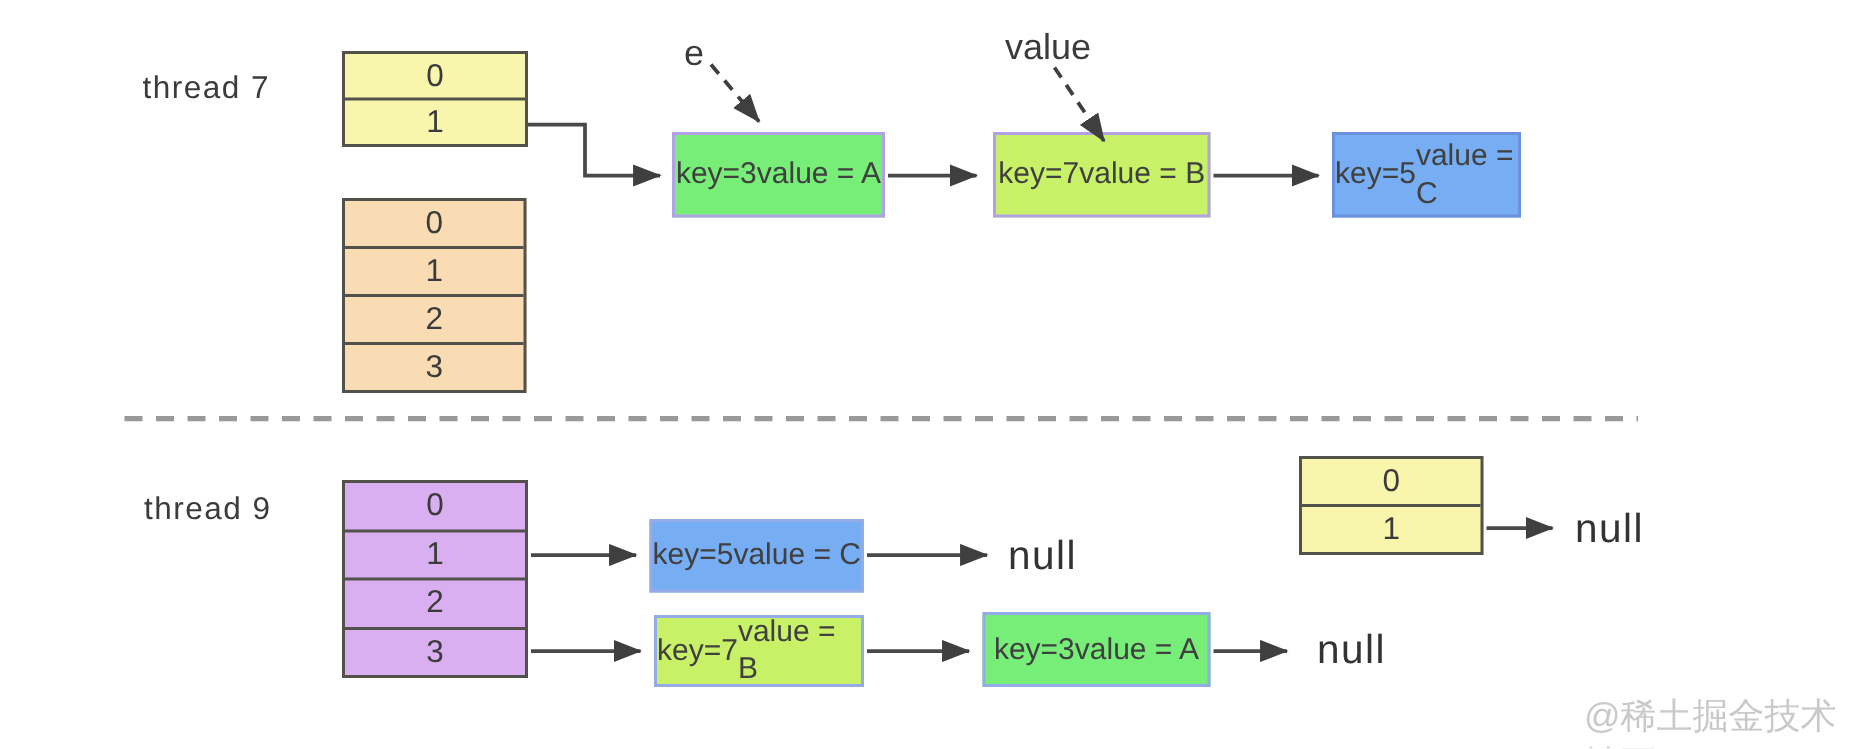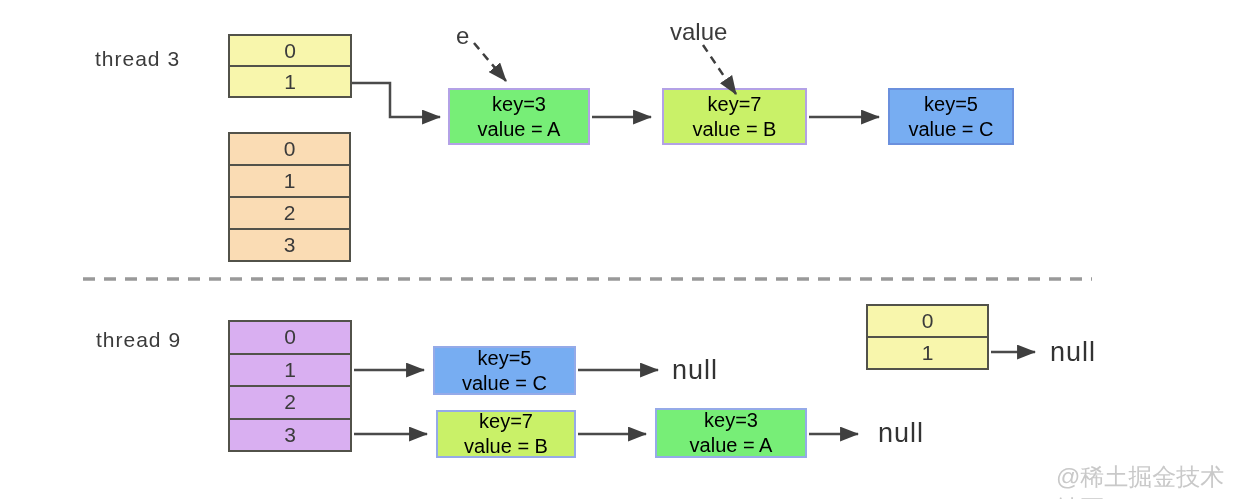--- a/index.html
+++ b/index.html
@@ -32,26 +32,25 @@
     font-size: 21px;
     color: #3b3b3b;
     border-top: 2px solid #52524a;
   }
   .bucket-cell:first-child { border-top: none; }
   .node {
     position: absolute;
     border: 2px solid #b3a1e6;
     box-sizing: border-box;
     display: flex;
-    flex-direction: column;
     align-items: center;
     justify-content: center;
     line-height: 25px;
     font-size: 20px;
-    color: #000000;
+    color: #404040;
   }
   .pointer-label {
     font-size: 24px;
     color: #3b3b3b;
   }
   .null-label {
     font-size: 27px;
     color: #333333;
     letter-spacing: 1px;
   }
@@ -64,21 +63,21 @@
     left: 0; top: 0;
     width: 1240px; height: 499px;
     pointer-events: none;
   }
 </style>
 </head>
 <body>
 
 <div class="canvas">
 
-  <div class="abs thread-label" style="left:95px; top:47px;">thread 3</div>
+  <div class="abs thread-label" style="left:95px; top:47px;">thread 7</div>
 
   <div class="bucket-table" style="left: 228px; top: 34px; width: 124px; height: 64px; background: rgb(248, 246, 172);">
     <div class="bucket-cell">0</div>
     <div class="bucket-cell">1</div>
   </div>
 
   <div class="bucket-table" style="left: 228px; top: 132px; width: 123px; height: 130px; background: rgb(250, 220, 180);">
     <div class="bucket-cell">0</div>
     <div class="bucket-cell">1</div>
     <div class="bucket-cell">2</div>

